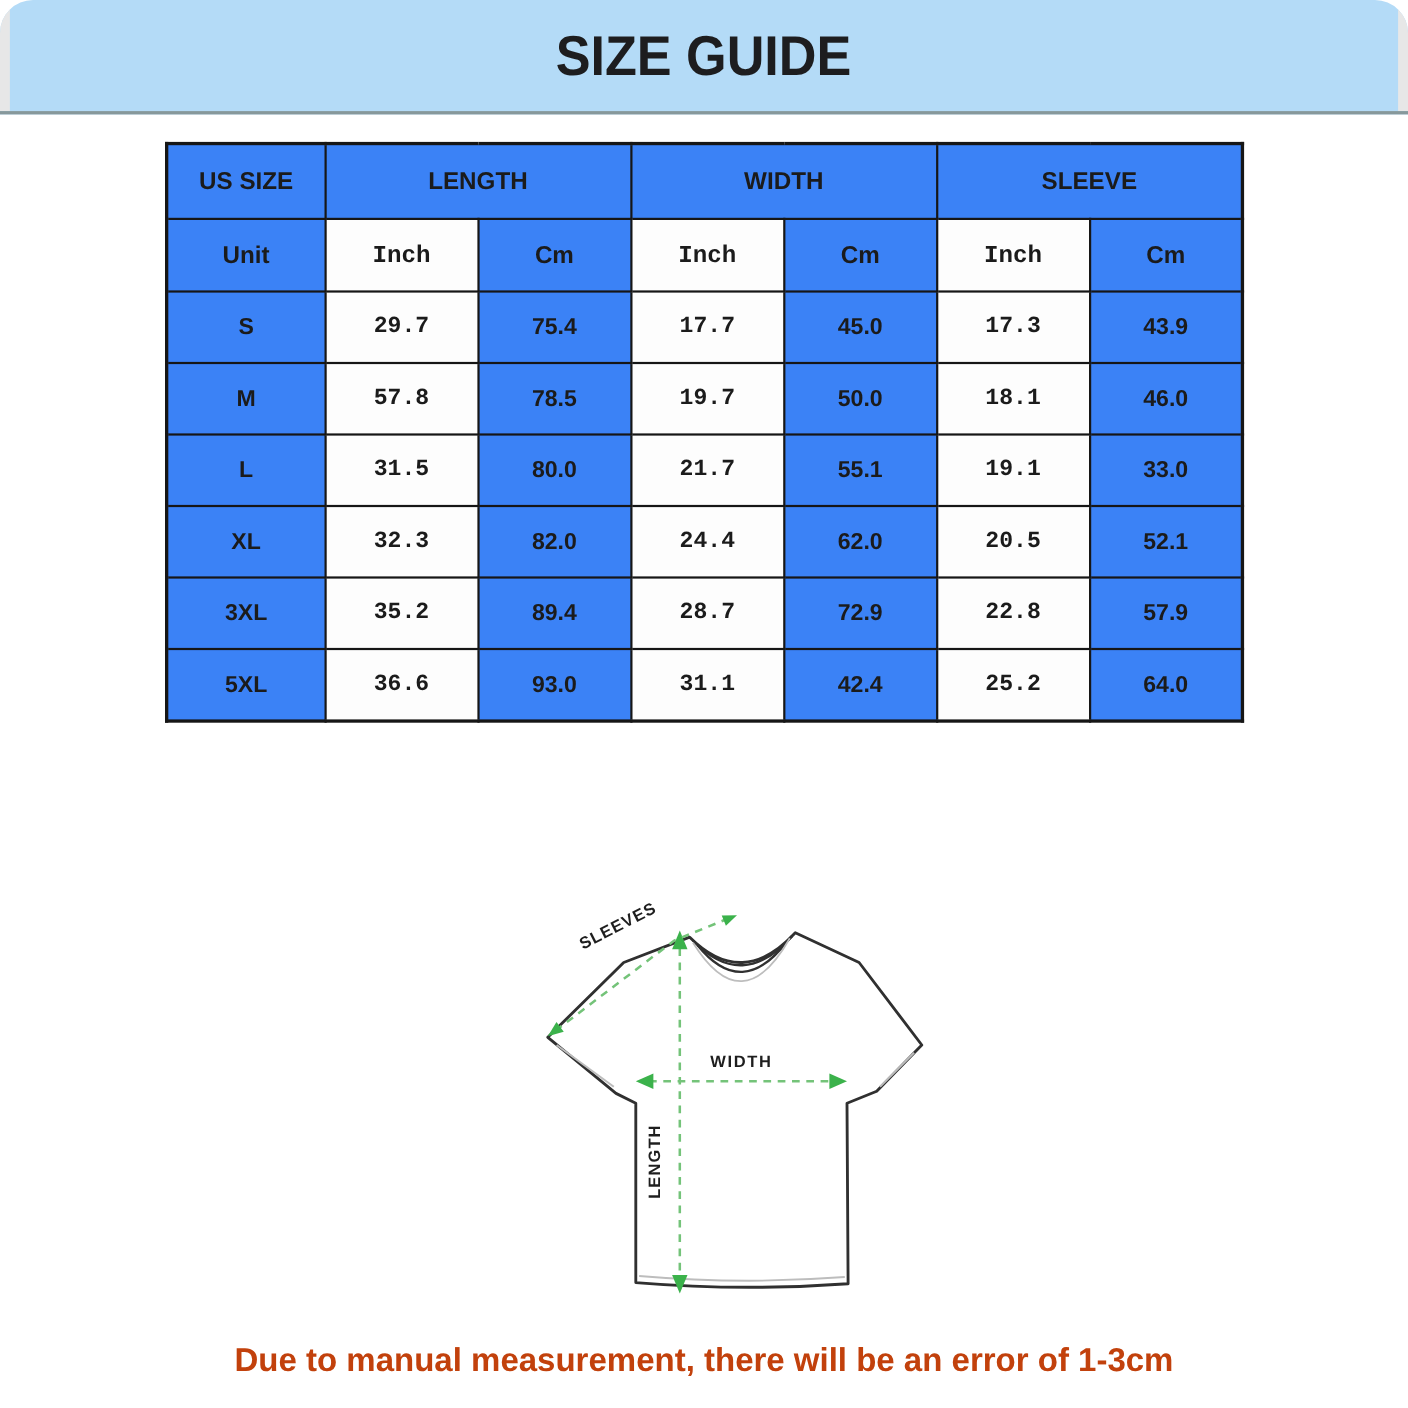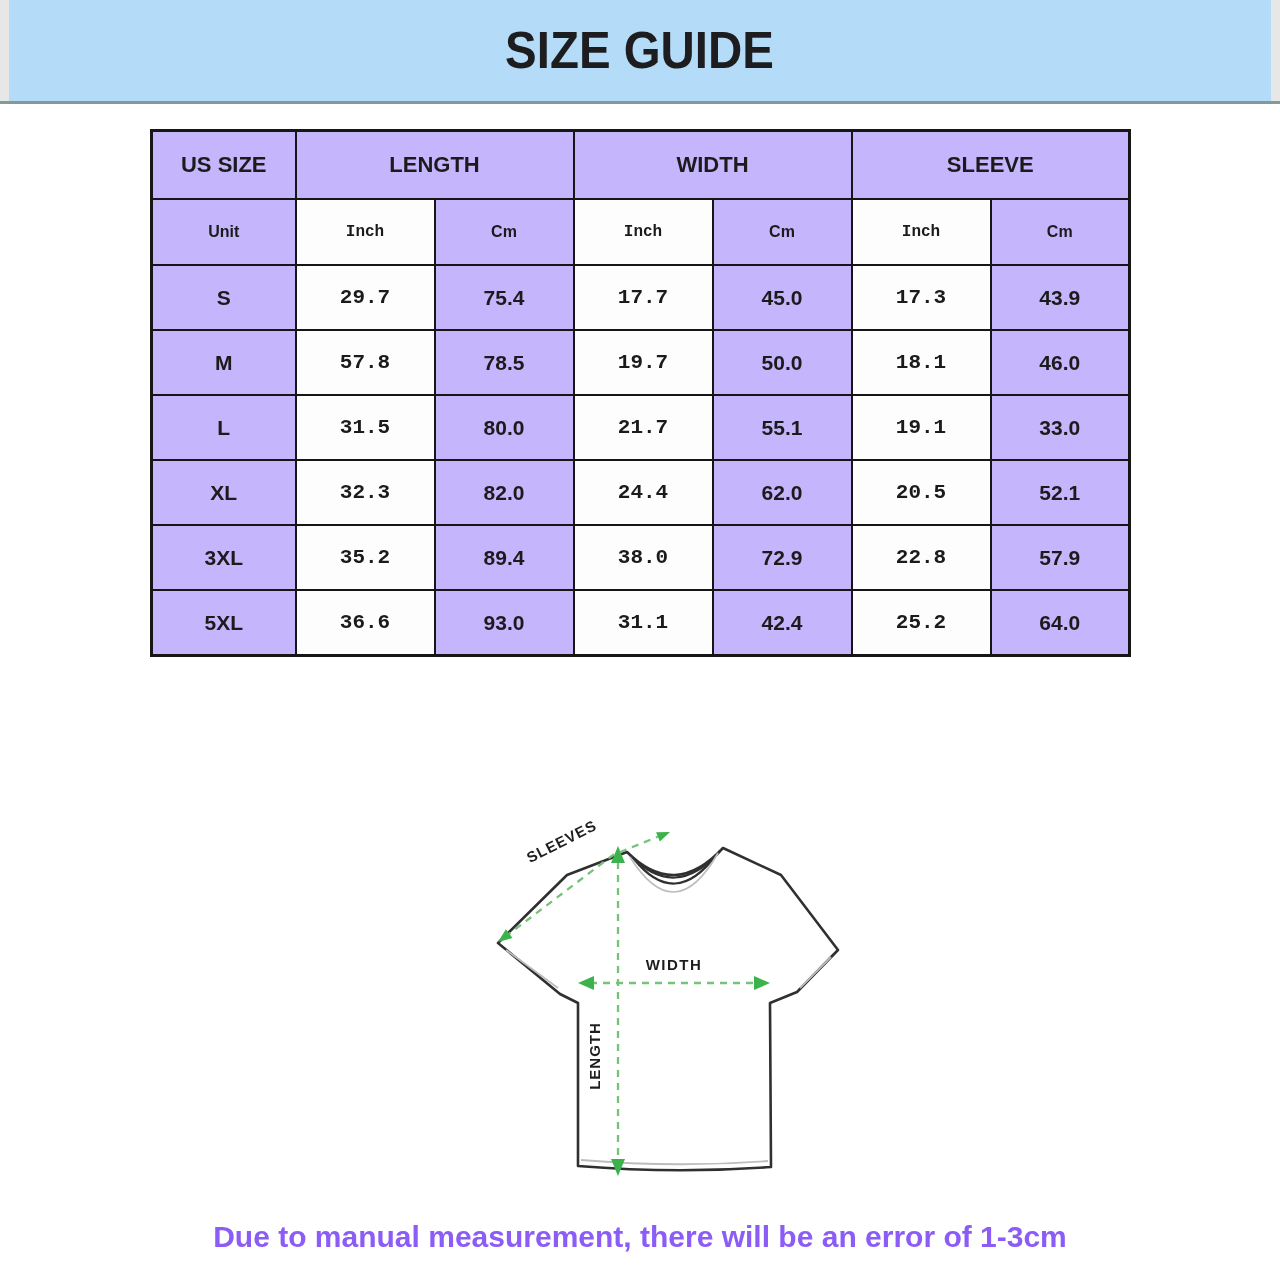--- a/index.html
+++ b/index.html
@@ -1,18 +1,19 @@
 <!DOCTYPE html>
 <html><head>
 <meta charset="utf-8">
 <style>
   html,body{margin:0;padding:0;background:#ffffff;}
   .page{
     position:relative;width:1280px;height:1280px;background:#ffffff;overflow:hidden;
     font-family:"Liberation Sans",sans-serif;
+    border-radius:30px;
   }
   
   .header-bar{
     position:absolute;top:0;left:0;width:1280px;height:101px;
     background:#b4dbf7;
     border-bottom:3px solid #87989b;
     box-shadow:inset 9px 0 0 0 #e7e7e7, inset -9px 0 0 0 #e7e7e7;
     display:flex;align-items:center;justify-content:center;
   }
   .page-title{
@@ -27,30 +28,30 @@
     border:3px solid #161616;
   }
   .size-table th,.size-table td{
     border:2px solid #161616;
     text-align:center;vertical-align:middle;
     color:#1b1b1b;
     font-weight:bold;
     padding:0;
   }
   .size-table thead th{font-size:22px;height:66px;}
-  .size-table .unit-row td{font-size:16px;height:64px;}
+  .size-table .unit-row td{font-size:22px;height:64px;}
   .size-table tbody td{font-size:21px;height:63px;}
-  .c-gray{background:#c4b5fd;}
+  .c-gray{background:#3b82f6;}
   .c-white{background:#fdfdfd;font-family:Liberation Mono, monospace;}
   
   .shirt-wrap{position:absolute;top:798px;left:460px;width:440px;height:440px;}
   
   .note{
     position:absolute;top:1220px;left:0;width:1280px;
-    text-align:center;font-size:30px;font-weight:bold;color:#8b5cf6;
+    text-align:center;font-size:30px;font-weight:bold;color:#c2410c;
     letter-spacing:0px;
   }
 </style>
 </head>
 <body>
 
 <div class="page">
 
   <div class="header-bar">
     <h1 class="page-title">SIZE GUIDE</h1>
@@ -117,21 +118,21 @@
         <td class="c-gray">82.0</td>
         <td class="c-white">24.4</td>
         <td class="c-gray">62.0</td>
         <td class="c-white">20.5</td>
         <td class="c-gray">52.1</td>
       </tr>
       <tr>
         <td class="c-gray">3XL</td>
         <td class="c-white">35.2</td>
         <td class="c-gray">89.4</td>
-        <td class="c-white">38.0</td>
+        <td class="c-white">28.7</td>
         <td class="c-gray">72.9</td>
         <td class="c-white">22.8</td>
         <td class="c-gray">57.9</td>
       </tr>
       <tr>
         <td class="c-gray">5XL</td>
         <td class="c-white">36.6</td>
         <td class="c-gray">93.0</td>
         <td class="c-white">31.1</td>
         <td class="c-gray">42.4</td>

